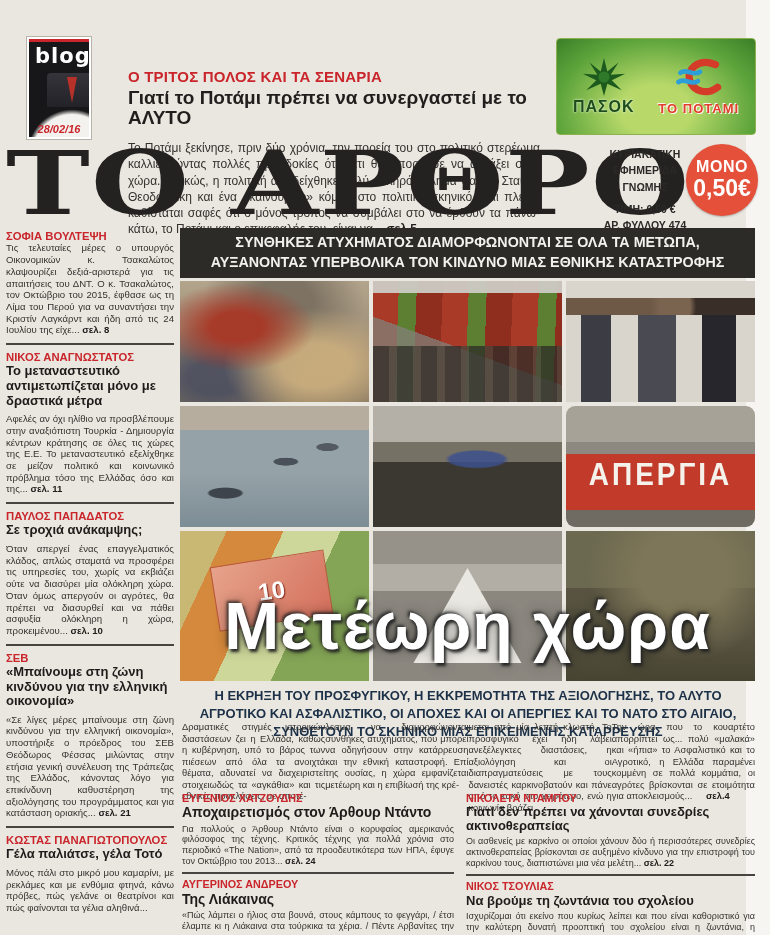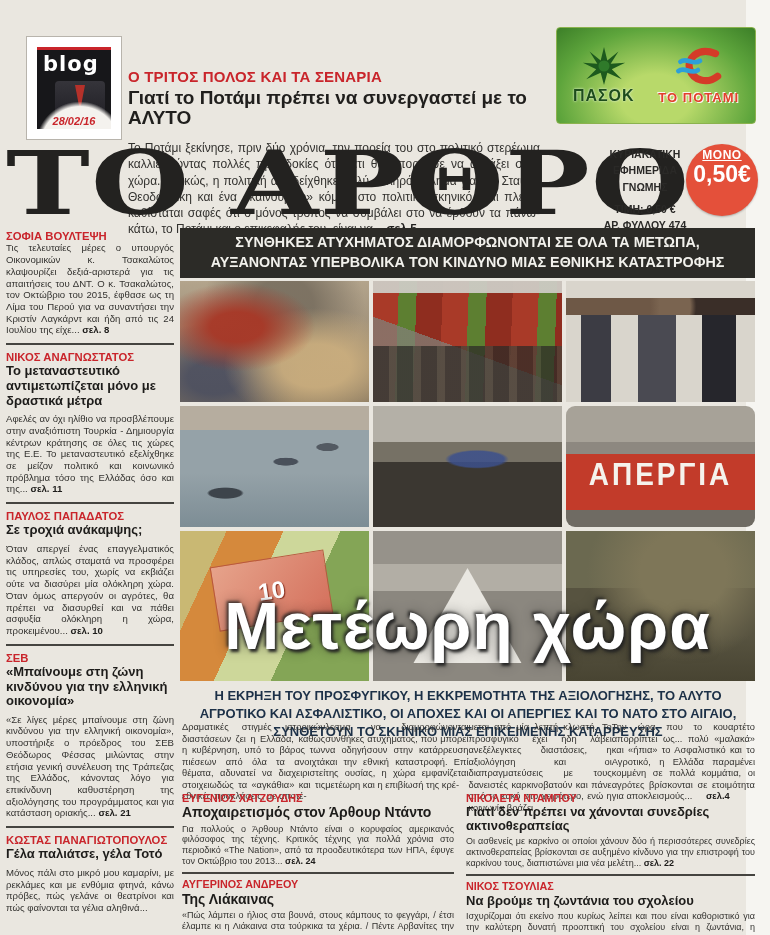--- a/index.html
+++ b/index.html
@@ -2,46 +2,46 @@
 <html><head>
 <meta charset="utf-8">
 <style>
   html,body{margin:0;padding:0;background:#cfccc4;}
   .page{
     position:relative;width:770px;height:935px;overflow:hidden;
     background:linear-gradient(90deg,#eae7e0 0 746px,#f6f5f1 746px),linear-gradient(180deg,#efede7,#e6e3da);
     font-family:"Liberation Sans",sans-serif;color:#33322f;
   }
   
-  .mag-cover{position:absolute;left:26px;top:36px;width:96px;height:104px;background:#fff;border:1px solid #b8b4ac;padding:10px;box-sizing:border-box;}
+  .mag-cover{position:absolute;left:26px;top:36px;width:66px;height:104px;background:#fff;border:1px solid #b8b4ac;padding:2px;box-sizing:border-box;}
   .mag-inner{height:100%;background:#17171a;position:relative;overflow:hidden;}
   .mag-red-strip{height:3px;background:#c9252b;}
   .mag-logo{display:block;color:#fff;font-weight:bold;font-size:21px;letter-spacing:1px;padding:2px 6px 0;font-family:"DejaVu Sans",sans-serif;}
   .mag-tie{position:absolute;left:38px;top:38px;width:0;height:0;border-left:5px solid transparent;border-right:5px solid transparent;border-top:26px solid #b5312a;}
   .mag-suit{position:absolute;left:18px;top:34px;width:50px;height:34px;background:linear-gradient(180deg,#35343a,#232228);border-radius:4px 4px 0 0;}
   .mag-splash{position:absolute;left:-8px;bottom:-18px;width:102px;height:52px;background:radial-gradient(ellipse at 50% 100%,#f4f2ee 0 55%,transparent 62%);}
   .mag-date{position:absolute;left:0;right:0;bottom:2px;text-align:center;color:#c9252b;font-weight:bold;font-size:11px;font-style:italic;}
   .teaser{position:absolute;left:128px;top:33px;width:412px;margin-top:35px;}
   .kicker{color:#c9252b;font-weight:bold;font-size:15px;letter-spacing:.2px;}
   .t-head{font-size:19px;font-weight:bold;color:#201f1d;margin:3px 0 7px;line-height:1.05;}
   .t-body{font-size:12px;line-height:1.36;text-align:justify;}
   .t-body b{color:#201f1d;}
-  .party-box{position:absolute;left:556px;top:27px;width:200px;height:97px;border-radius:4px;border:1px solid #8bb24e;
+  .party-box{position:absolute;left:556px;top:38px;width:200px;height:97px;border-radius:4px;border:1px solid #8bb24e;
     background:radial-gradient(ellipse at 50% 75%,#b8d96a 0 25%,#5ea53c 70%,#3c7f28 100%);
     display:flex;align-items:center;justify-content:space-around;padding:0 4px;box-sizing:border-box;}
   .pasok{display:flex;flex-direction:column;align-items:center;gap:1px;}
   .pasok-label{color:#1d4d1b;font-weight:bold;font-size:16px;letter-spacing:1px;text-shadow:0 0 3px #d8eec0,0 0 1px #fff;}
   .potami{display:flex;flex-direction:column;align-items:center;}
   .potami-label{color:#e2402c;font-weight:bold;font-size:13px;letter-spacing:1px;text-shadow:1px 1px 0 #f9f6ef,-1px -1px 0 #f9f6ef;}
   
   .mast-title{position:absolute;left:6px;top:140px;font-family:"DejaVu Serif",serif;font-weight:bold;font-size:88px;line-height:.98;color:#232220;letter-spacing:1px;transform:scaleX(1.28);transform-origin:left top;white-space:nowrap;}
   .mast-info{position:absolute;left:595px;top:146px;width:100px;text-align:center;font-size:10.5px;font-weight:bold;color:#2a2927;line-height:1.55;}
   .mast-info .gap{height:6px;}
   .price-badge{position:absolute;left:686px;top:144px;width:72px;height:72px;border-radius:50%;background:#e4503a;color:#fff;text-align:center;box-shadow:0 1px 2px rgba(0,0,0,.25);}
-  .badge-top{display:block;font-size:12px;font-weight:bold;margin-top:4px;letter-spacing:.5px;text-decoration:underline;}
+  .badge-top{display:block;font-size:16px;font-weight:bold;margin-top:14px;letter-spacing:.5px;}
   .badge-price{display:block;font-size:23px;font-weight:bold;line-height:1.1;}
   
   .banner{position:absolute;left:180px;top:228px;width:575px;height:50px;background:#2c2b27;color:#f2f1ec;display:flex;align-items:center;justify-content:center;text-align:center;font-weight:bold;font-size:14.3px;line-height:1.38;padding:0 18px;box-sizing:border-box;}
   
   .sidebar{position:absolute;left:6px;top:230px;width:168px;height:702px;overflow:hidden;}
   .sb-author{color:#c9252b;font-weight:bold;font-size:11.3px;line-height:1.1;}
   .sb-title{font-weight:bold;font-size:13px;line-height:1.12;color:#1d1c1a;margin:1px 0 5px;}
   .sb-body{font-size:9.6px;line-height:1.22;text-align:justify;margin:0;}
   .sb-body b{color:#1d1c1a;}
   .sb-rule{border:none;border-top:2px solid #454440;margin:7px 0 6px;}

